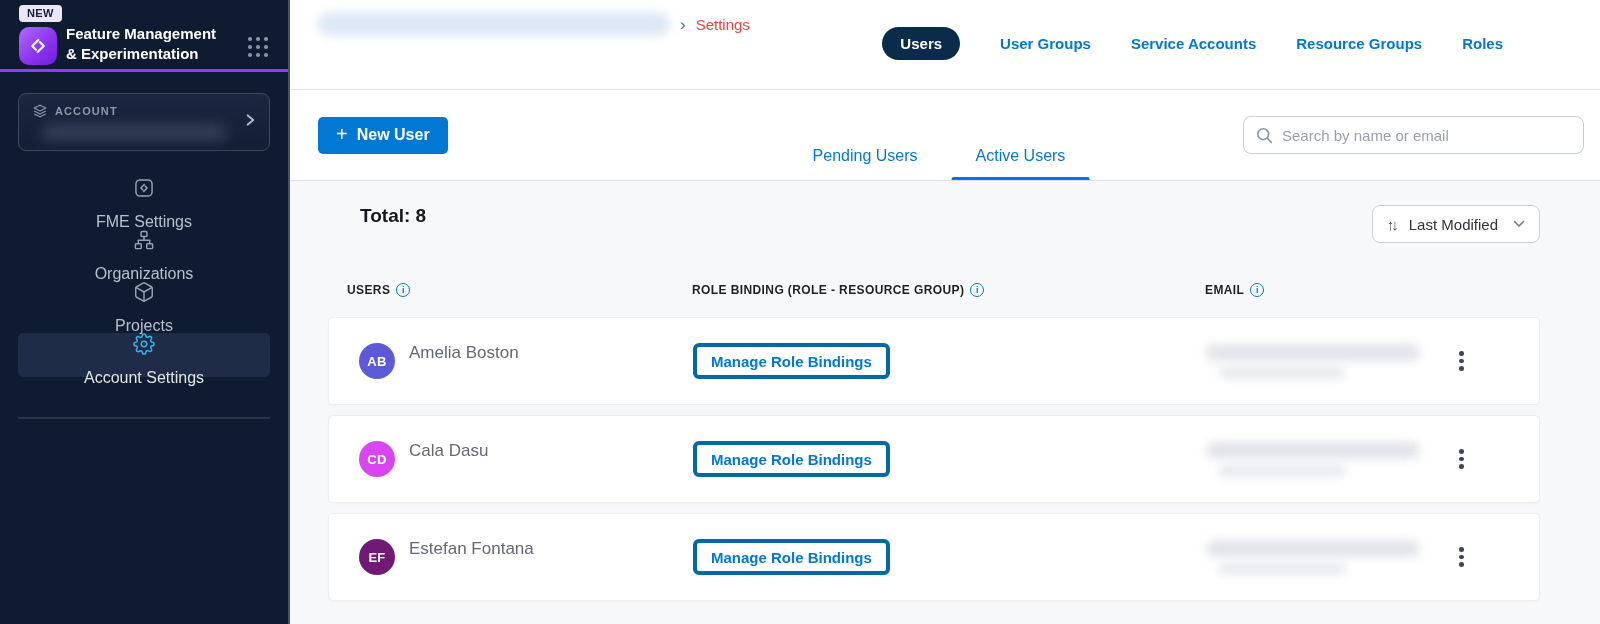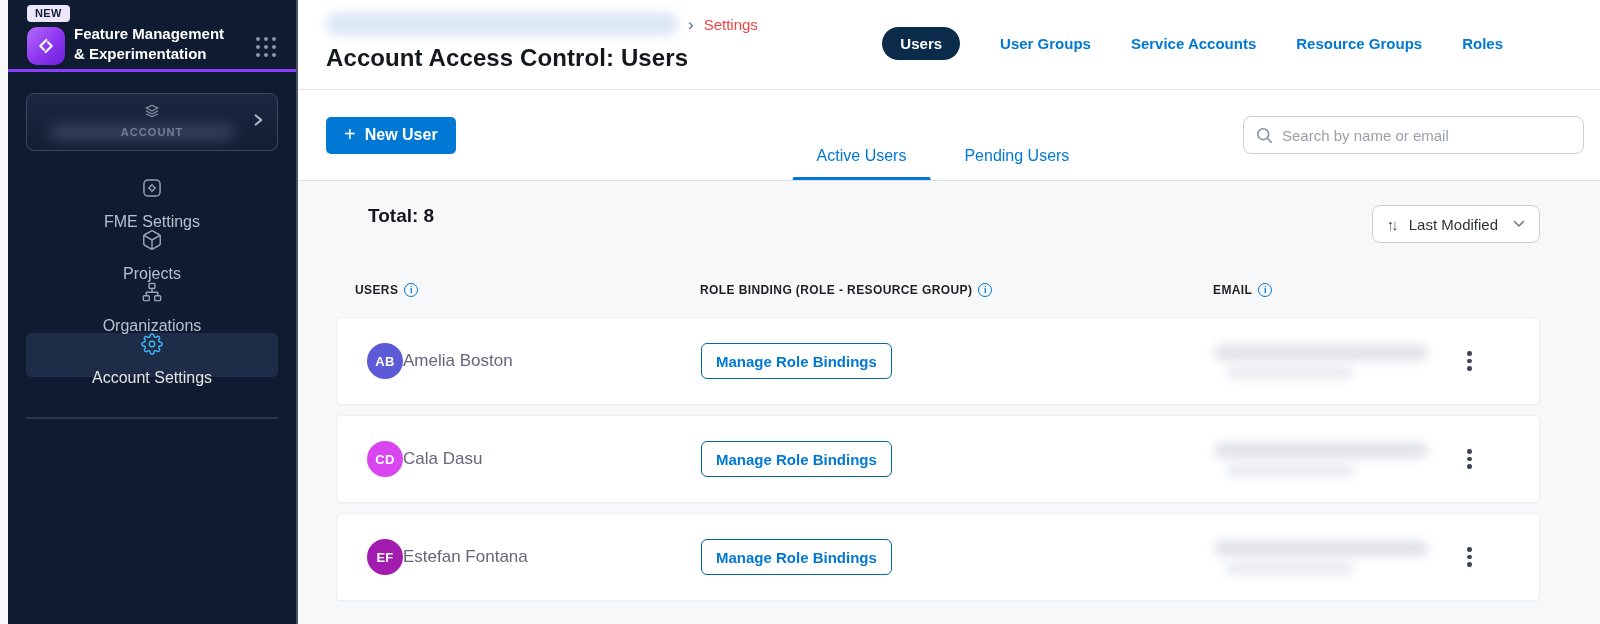--- a/index.html
+++ b/index.html
@@ -1,18 +1,18 @@
 <!DOCTYPE html>
 <html><head>
 <meta charset="utf-8">
 <style>
   * { margin:0; padding:0; box-sizing:border-box; }
   html,body { width:1600px; height:624px; overflow:hidden; }
   body { font-family:"Liberation Sans", sans-serif; background:#f7f8fa; }
-  .app { display:flex; width:1600px; height:624px;padding-left:8px; }
+  .app { display:flex; width:1600px; height:624px; }
 
   
   .sidebar { width:290px; flex-shrink:0; background:#0e1b30; border-right:2px solid #4c515e;
              position:relative; overflow:hidden; }
   .side-top { padding:3px 20px 0 19px; }
   .new-badge { display:inline-block; background:#ebe6fa; color:#141e38; font-size:11px;
                font-weight:bold; padding:2px 8px 3px; border-radius:4px; letter-spacing:.3px; }
   .brand-row { display:flex; align-items:flex-start; margin-top:2px; }
   .logo { width:38px; height:38px; min-width:38px; border-radius:10px; margin-top:3px;
           background:linear-gradient(135deg,#b26bfa 0%,#8d35ef 55%,#6d1fd8 100%);
@@ -21,21 +21,21 @@
                  margin-left:9px; width:152px; }
   .grid-icon { margin-left:auto; margin-top:13px; display:grid;
                grid-template-columns:repeat(3,4px); gap:4px; cursor:pointer; }
   .grid-icon i { width:4px; height:4px; border-radius:50%; background:#8d96a6; }
   .purple-rule { height:3px; background:#8a3ffc; margin-top:4px; }
 
   .account-box { margin:21px 18px 0; height:58px; border:1px solid #3c485d; border-radius:8px;
                  background:linear-gradient(180deg,#1b2740,#131e33); position:relative;
                  padding:10px 14px; cursor:pointer; }
   .account-head { display:flex; align-items:center; gap:8px; color:#8d99ab; font-size:11px;
-                  font-weight:bold; letter-spacing:1.1px;flex-direction:column; }
+                  font-weight:bold; letter-spacing:1.1px; }
   .account-blur { position:absolute; left:22px; top:31px; width:186px; height:15px;
                   border-radius:8px; background:#4c5a74; filter:blur(7px); opacity:.6; }
   .account-chev { position:absolute; right:13px; top:50%; transform:translateY(-50%); }
 
   .side-nav { margin:26px 18px 0; }
   .nav-item { display:flex; align-items:center; gap:14px; height:44px; padding:0 12px;
               border-radius:5px; font-size:16px; color:#b7c0cd; margin-bottom:8px; cursor:pointer;flex-direction:column; }
   .nav-item svg { stroke:#97a2b2; }
   .nav-item.active { background:#1e2c47; color:#e5e5e5; }
   .nav-item.active svg { stroke:#3db3ec; }
@@ -89,25 +89,25 @@
                display:flex; align-items:center; gap:6px; }
   .info-icon { width:14px; height:14px; min-width:14px; border:1.3px solid #0278d5; border-radius:50%;
                color:#0278d5; font-size:9px; font-weight:bold; display:inline-flex;
                align-items:center; justify-content:center; cursor:pointer; }
   .info-icon::after { content:"i"; }
 
   .rows { margin-top:20px; display:flex; flex-direction:column; gap:10px; }
   .row-card { background:#fff; border:1px solid #eceef2; border-radius:5px; height:88px;
               display:grid; grid-template-columns:334px 513px 225px 1fr; align-items:center;
               padding-left:30px; box-shadow:0 1px 2px rgba(20,30,50,.03); }
-  .user-cell { display:flex; align-items:center; }
+  .user-cell { display:flex; align-items:flex-start; gap:14px; }
   .avatar { width:36px; height:36px; border-radius:50%; color:#fff; font-size:13px; font-weight:bold;
             display:flex; align-items:center; justify-content:center; letter-spacing:.3px; }
   .user-name { font-size:17px; color:#64677a; }
-  .manage-btn { justify-self:start; border:1px solid #0369a1; color:#0278d5; background:#fff;
+  .manage-btn { justify-self:start; border:4px solid #0369a1; color:#0278d5; background:#fff;
                 font-size:15px; font-weight:bold; border-radius:6px; height:36px; padding:0 14px;
                 cursor:pointer; font-family:inherit; }
   .email-cell { position:relative; height:100%; }
   .email-blur-a { position:absolute; left:0; top:26px; width:214px; height:17px;
                   background:#e2e4e9; border-radius:9px; filter:blur(5px); }
   .email-blur-b { position:absolute; left:12px; top:48px; width:128px; height:13px;
                   background:#e8eaee; border-radius:7px; filter:blur(5px); }
   .kebab { justify-self:start; margin-left:22px; display:flex; flex-direction:column; gap:3px;
            align-items:center; cursor:pointer; padding:6px; }
   .kebab i { width:4.5px; height:4.5px; border-radius:50%; background:#3f4557; }
@@ -168,38 +168,38 @@
           <svg width="22" height="22" viewBox="0 0 24 24" fill="none" stroke-width="1.6" stroke-linecap="round" stroke-linejoin="round">
             <rect x="3.2" y="3.2" width="17.6" height="17.6" rx="4.5"></rect>
             <path d="M12.3 8.2 L8.6 11.9 l2.3 2.3"></path>
             <path d="M11.7 15.8 L15.4 12.1 l-2.3 -2.3"></path>
           </svg>
         </span>
         <span>FME Settings</span>
       </div>
       <div class="nav-item">
         <span style="display:inline-flex;">
-          <svg width="22" height="22" viewBox="0 0 24 24" fill="none" stroke-width="1.6" stroke-linecap="round" stroke-linejoin="round">
-            <path d="M21 16V8a2 2 0 0 0-1-1.73l-7-4a2 2 0 0 0-2 0l-7 4A2 2 0 0 0 3 8v8a2 2 0 0 0 1 1.73l7 4a2 2 0 0 0 2 0l7-4A2 2 0 0 0 21 16z"></path>
-            <polyline points="3.3 7 12 12 20.7 7"></polyline>
-            <line x1="12" y1="22" x2="12" y2="12"></line>
-          </svg>
-        </span>
-        <span>Projects</span>
-      </div>
-      <div class="nav-item">
-        <span style="display:inline-flex;">
           <svg width="22" height="22" viewBox="0 0 24 24" fill="none" stroke-width="1.6" stroke-linejoin="round">
             <rect x="8.8" y="2.8" width="6.4" height="5.4" rx="1"></rect>
             <rect x="2.6" y="16" width="6.4" height="5.4" rx="1"></rect>
             <rect x="15" y="16" width="6.4" height="5.4" rx="1"></rect>
             <path d="M12 8.2 V12.2 M5.8 16 V12.2 H18.2 V16"></path>
           </svg>
         </span>
         <span>Organizations</span>
+      </div>
+      <div class="nav-item">
+        <span style="display:inline-flex;">
+          <svg width="22" height="22" viewBox="0 0 24 24" fill="none" stroke-width="1.6" stroke-linecap="round" stroke-linejoin="round">
+            <path d="M21 16V8a2 2 0 0 0-1-1.73l-7-4a2 2 0 0 0-2 0l-7 4A2 2 0 0 0 3 8v8a2 2 0 0 0 1 1.73l7 4a2 2 0 0 0 2 0l7-4A2 2 0 0 0 21 16z"></path>
+            <polyline points="3.3 7 12 12 20.7 7"></polyline>
+            <line x1="12" y1="22" x2="12" y2="12"></line>
+          </svg>
+        </span>
+        <span>Projects</span>
       </div>
       <div class="nav-item active">
         <span style="display:inline-flex;">
           <svg width="22" height="22" viewBox="0 0 24 24" fill="none" stroke-width="1.6" stroke-linecap="round" stroke-linejoin="round">
             <circle cx="12" cy="12" r="3"></circle>
             <path d="M19.4 15a1.65 1.65 0 0 0 .33 1.82l.06.06a2 2 0 0 1 0 2.83 2 2 0 0 1-2.83 0l-.06-.06a1.65 1.65 0 0 0-1.82-.33 1.65 1.65 0 0 0-1 1.51V21a2 2 0 0 1-2 2 2 2 0 0 1-2-2v-.09A1.65 1.65 0 0 0 9 19.4a1.65 1.65 0 0 0-1.82.33l-.06.06a2 2 0 0 1-2.83 0 2 2 0 0 1 0-2.83l.06-.06a1.65 1.65 0 0 0 .33-1.82 1.65 1.65 0 0 0-1.51-1H3a2 2 0 0 1-2-2 2 2 0 0 1 2-2h.09A1.65 1.65 0 0 0 4.6 9a1.65 1.65 0 0 0-.33-1.82l-.06-.06a2 2 0 0 1 0-2.83 2 2 0 0 1 2.83 0l.06.06a1.65 1.65 0 0 0 1.82.33H9a1.65 1.65 0 0 0 1-1.51V3a2 2 0 0 1 2-2 2 2 0 0 1 2 2v.09a1.65 1.65 0 0 0 1 1.51 1.65 1.65 0 0 0 1.82-.33l.06-.06a2 2 0 0 1 2.83 0 2 2 0 0 1 0 2.83l-.06.06a1.65 1.65 0 0 0-.33 1.82V9a1.65 1.65 0 0 0 1.51 1H21a2 2 0 0 1 2 2 2 2 0 0 1-2 2h-.09a1.65 1.65 0 0 0-1.51 1z"></path>
           </svg>
         </span>
         <span>Account Settings</span>
       </div>
@@ -209,39 +209,38 @@
 
   <main class="main">
 
     <header class="page-header">
       <div class="header-left">
         <div class="breadcrumb">
           <div class="crumb-blur"></div>
           <span class="crumb-chev">›</span>
           <a class="crumb-link">Settings</a>
         </div>
-        <div class="page-title">Account Access Control: Users</div>
       </div>
       <nav class="top-tabs">
         <span class="pill active">Users</span>
         <span class="pill">User Groups</span>
         <span class="pill">Service Accounts</span>
         <span class="pill">Resource Groups</span>
         <span class="pill">Roles</span>
       </nav>
     </header>
 
     <div class="toolbar">
       <button class="new-user-btn">
         <span class="plus-glyph">+</span>
         <span>New User</span>
       </button>
       <div class="sub-tabs">
+        <span class="sub-tab">Pending Users</span>
         <span class="sub-tab active">Active Users</span>
-        <span class="sub-tab">Pending Users</span>
       </div>
       <div class="search-box">
         <span style="display:inline-flex;">
           <svg width="17" height="17" viewBox="0 0 17 17" fill="none" stroke="#8b93a3" stroke-width="1.6" stroke-linecap="round">
             <circle cx="7.2" cy="7.2" r="5.4"></circle>
             <line x1="11.4" y1="11.4" x2="15.3" y2="15.3"></line>
           </svg>
         </span>
         <input type="text" placeholder="Search by name or email" style="">
       </div>
@@ -308,21 +307,21 @@
           </div>
           <div class="kebab">
               <i></i>
               <i></i>
               <i></i>
             </div>
         </div>
 
         <div class="row-card">
           <div class="user-cell">
-            <div class="avatar" style="background: #a21caf;">EF</div>
+            <div class="avatar" style="background: #701a75;">EF</div>
             <span class="user-name">Estefan Fontana</span>
           </div>
           <button class="manage-btn">Manage Role Bindings</button>
           <div class="email-cell">
             <div class="email-blur-a"></div>
               <div class="email-blur-b"></div>
           </div>
           <div class="kebab">
               <i></i>
               <i></i>

